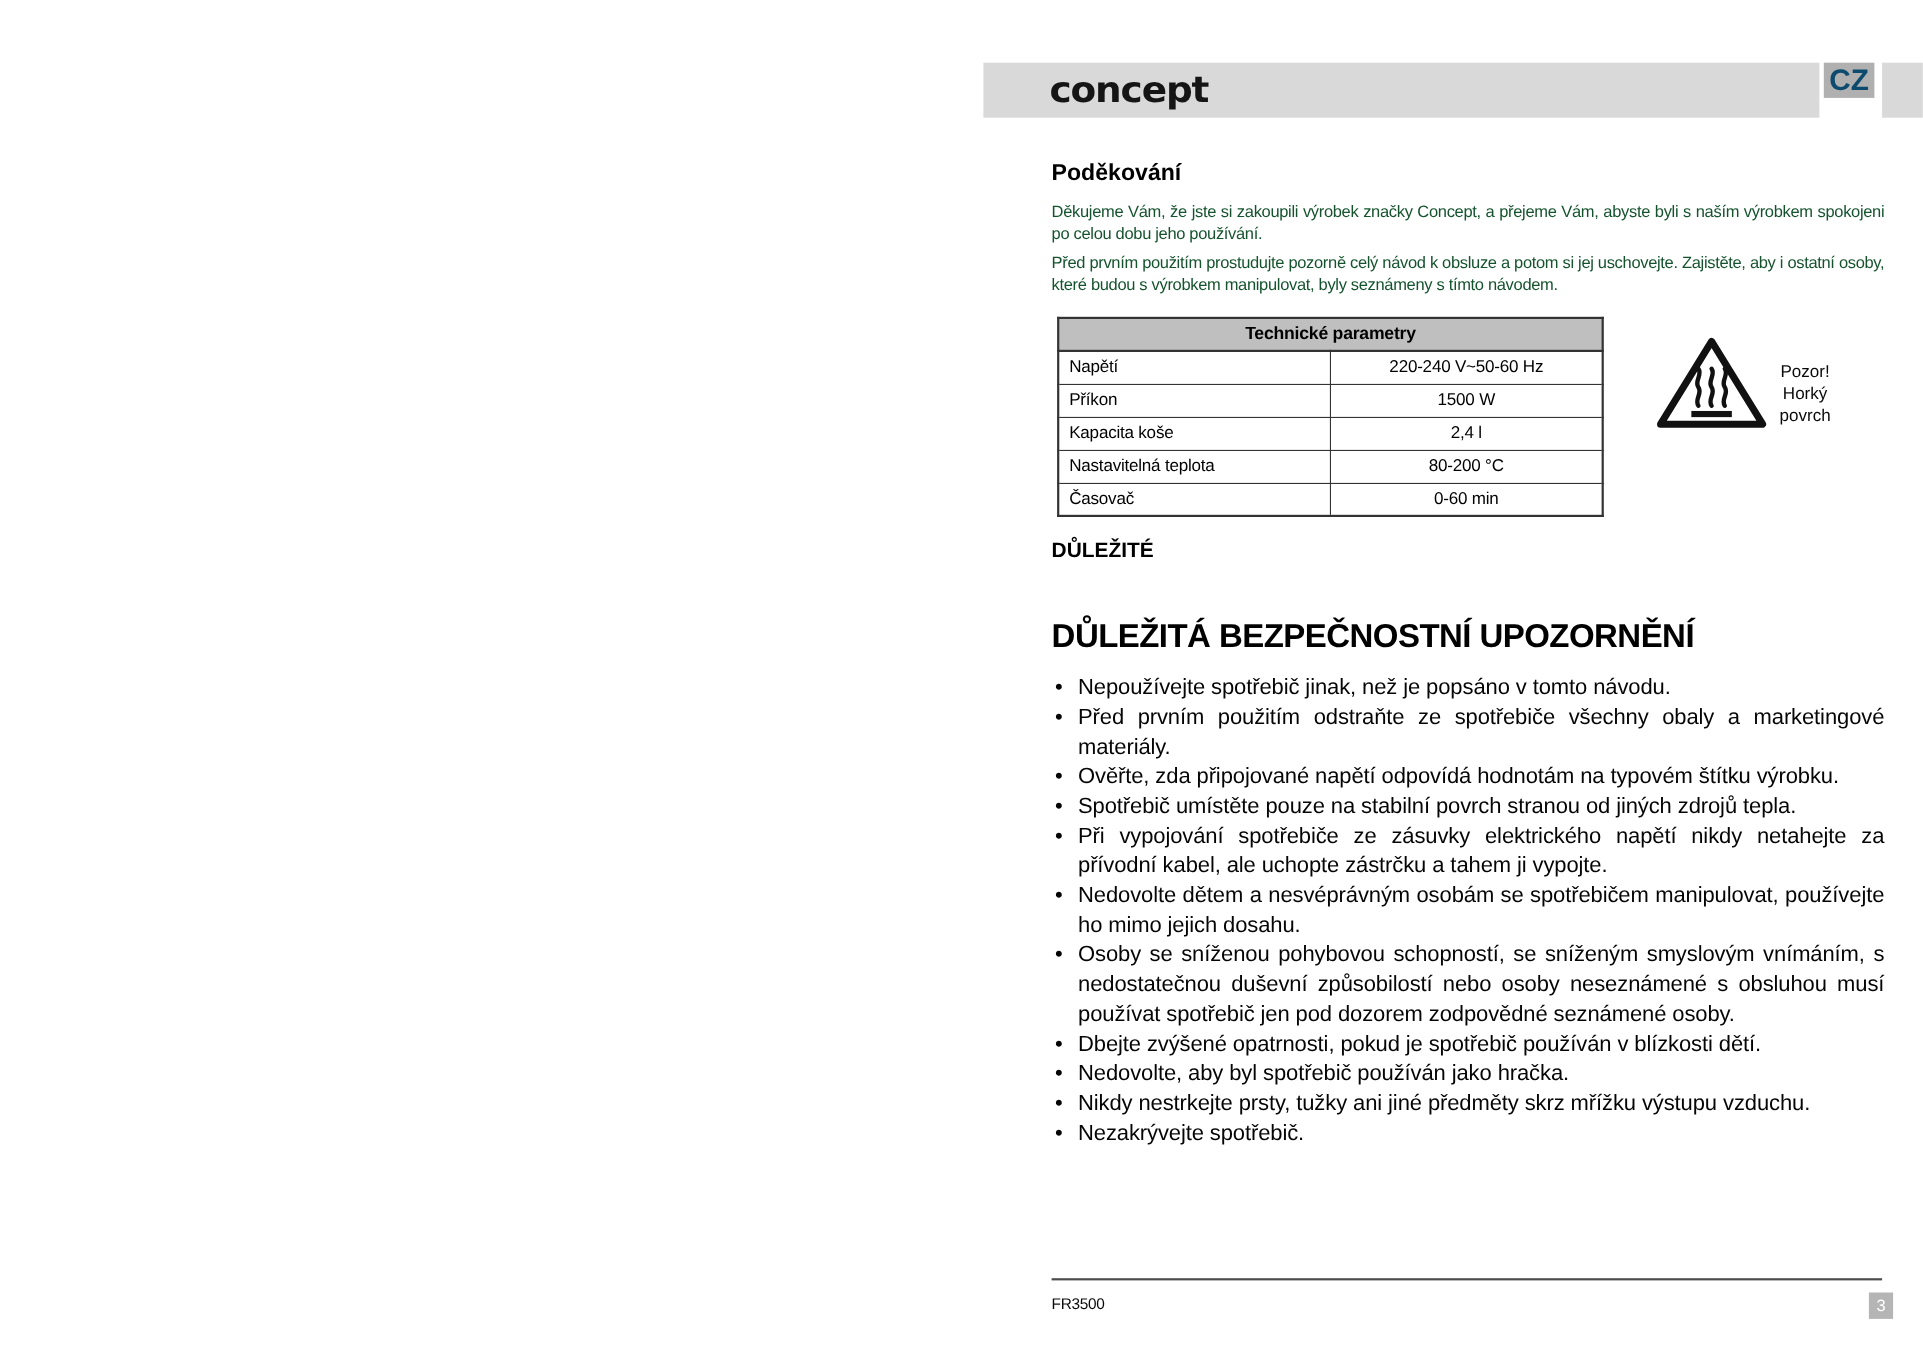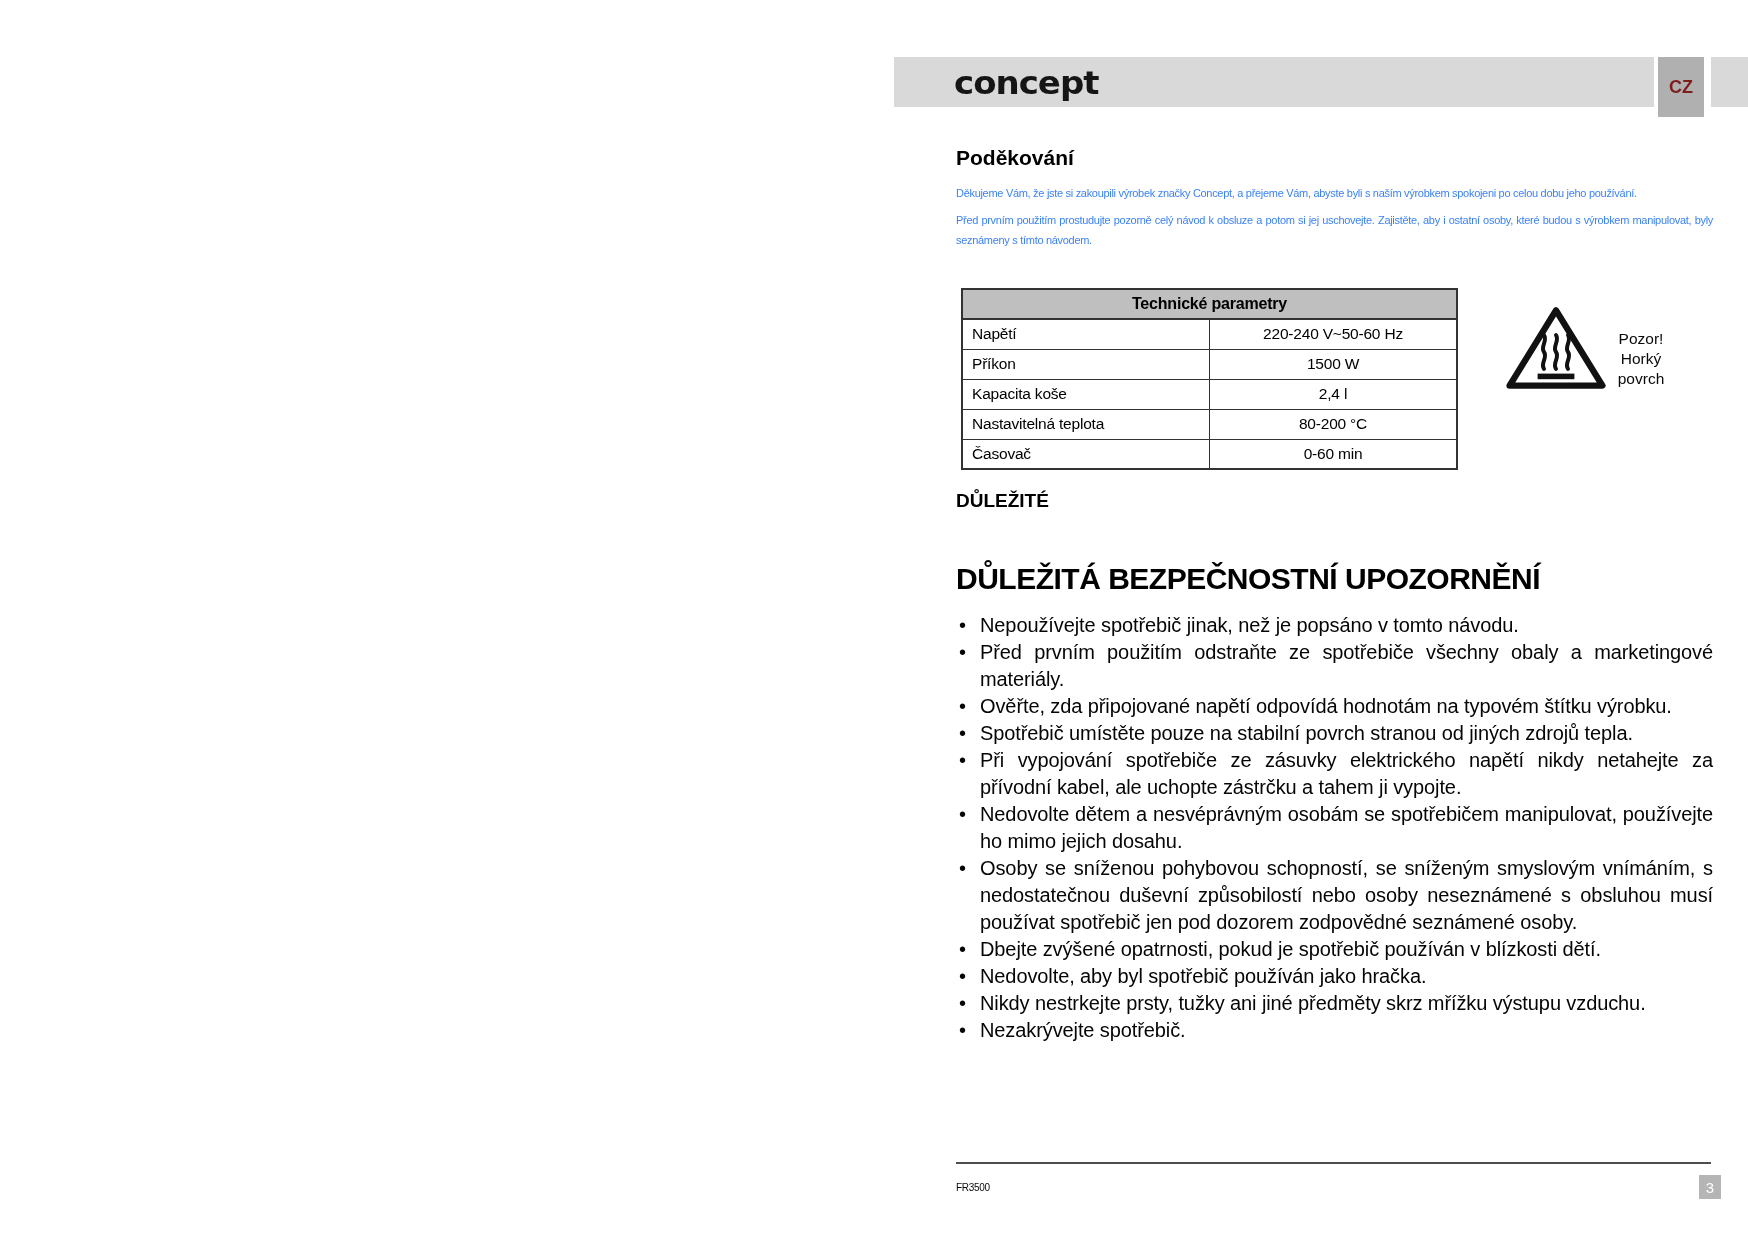--- a/index.html
+++ b/index.html
@@ -16,36 +16,36 @@
     background:var(--header_bar, #d9d9d9);
     display:flex; align-items:center;
   }
   .logo {
     margin-left:60px;
     font-family:"DejaVu Sans", sans-serif;
     font-weight:bold; font-size:34px; letter-spacing:-1px; color:#151515;
     transform:scaleY(0.96);
   }
   .cz-badge {
-    position:absolute; left:1637px; top:57px; width:46px; height:60px;
+    position:absolute; left:1637px; top:57px; width:46px; height:32px;
     background:var(--badge_bg, #b0b0b0);
     display:flex; align-items:center; justify-content:center;
-    color:#7f1d1d; font-weight:bold; font-size:18px;
+    color:#0c4a6e; font-weight:bold; font-size:27px;
   }
   .header-tail {
     position:absolute; left:1690px; top:57px; width:58px; height:50px;
     background:var(--header_bar, #d9d9d9);
   }
 
   
   .thanks { position:absolute; left:935px; top:146px; width:757px; }
   .thanks h2 { font-size:21px; font-weight:bold; margin-bottom:13px; }
   .body-text {
-    font-size:11px; line-height:20px; letter-spacing:-0.3px;
-    text-align:justify; margin-bottom:7px; color:#3b82f6;
+    font-size:15px; line-height:20px; letter-spacing:-0.3px;
+    text-align:justify; margin-bottom:7px; color:#14532d;
   }
 
   
   .tech-table {
     position:absolute; left:940px; top:288px; width:497px;
     border-collapse:collapse; table-layout:fixed;
   }
   .tech-table th, .tech-table td {
     border:1px solid #333333; font-size:15.5px; letter-spacing:-0.2px;
     height:30px; padding:0 9px;
@@ -83,21 +83,21 @@
     content:"\2022"; position:absolute; left:3px; top:0;
     font-size:20px; line-height:27px;
   }
 
   
   .footer {
     position:absolute; left:935px; top:1162px; width:755px;
     border-top:2px solid #4d4d4d;
   }
   .footer-inner { position:relative; margin-top:13px; }
-  .footer-model { font-size:10px; letter-spacing:-0.3px; color:#0a0a0a; }
+  .footer-model { font-size:14px; letter-spacing:-0.3px; color:#0a0a0a; }
   .page-box {
     position:absolute; right:-10px; top:-2px; width:22px; height:24px;
     background:var(--page_box_bg, #b5b5b5);
     color:#ffffff; font-size:15px;
     display:flex; align-items:center; justify-content:center;
   }
 </style>
 </head>
 <body>
 

